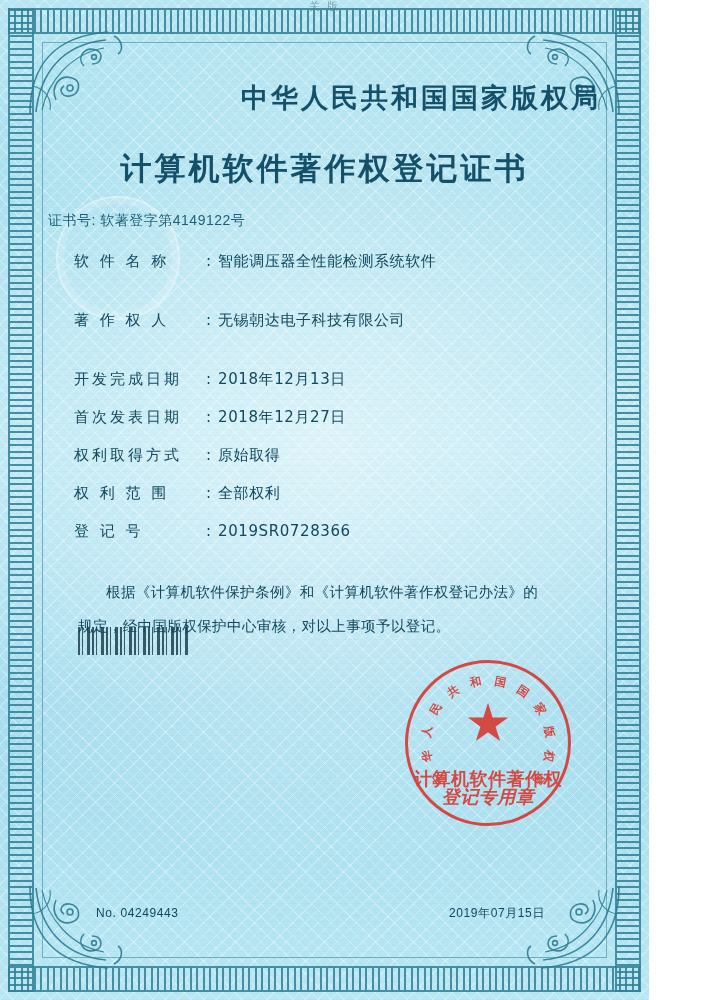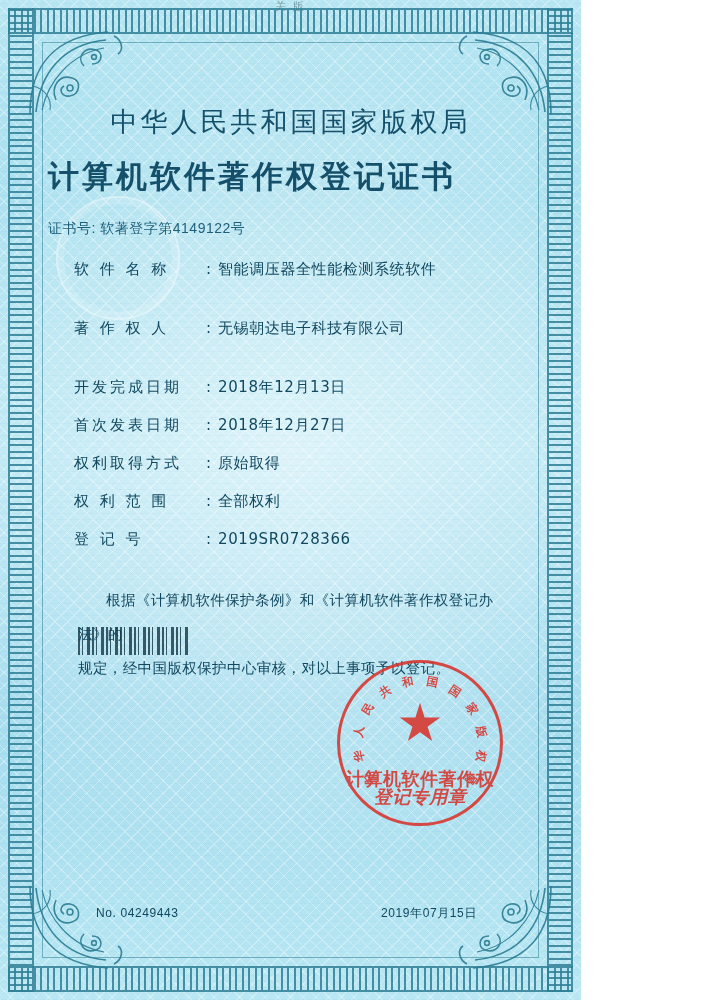--- a/index.html
+++ b/index.html
@@ -10,21 +10,21 @@
   body {
     width: 707px;
     height: 1000px;
     font-family: "Liberation Sans", sans-serif;
     overflow: hidden;
   }
 
   
   .certificate {
     position: relative;
-    width: 581px;
+    width: 649px;
     height: 1000px;
     background:
       radial-gradient(ellipse 120% 70% at 50% 45%, rgba(255,255,255,0.55) 0%, rgba(255,255,255,0.0) 60%),
       repeating-linear-gradient(45deg, rgba(255,255,255,0.30) 0px, rgba(255,255,255,0.30) 1px, rgba(255,255,255,0) 1px, rgba(255,255,255,0) 9px),
       repeating-linear-gradient(-45deg, rgba(255,255,255,0.30) 0px, rgba(255,255,255,0.30) 1px, rgba(255,255,255,0) 1px, rgba(255,255,255,0) 9px),
       linear-gradient(180deg, #b8e6f2 0%, #a9e0ef 20%, #b6e6f3 45%, #a4dcee 70%, #b9e7f3 100%);
     overflow: hidden;
   }
 
   
@@ -112,36 +112,36 @@
   
   .content {
     position: absolute;
     left: 48px;
     right: 48px;
     top: 44px;
     bottom: 44px;
   }
 
   .title-main {
-    text-align: center;
+    text-align: right;
     font-family: "DejaVu Serif", "Liberation Serif", serif;
-    font-weight: 400;
+    font-weight: 700;
     font-size: 27px;
     letter-spacing: 3px;
     color: #15506b;
-    margin-top: 60px;
+    margin-top: 36px;
   }
   .title-sub {
-    text-align: left;
+    text-align: center;
     font-family: "DejaVu Serif", "Liberation Serif", serif;
     font-weight: 700;
     font-size: 31px;
     letter-spacing: 3px;
     color: #15506b;
-    margin-top: 16px;
+    margin-top: 32px;
   }
   .cert-no {
     text-align: left;
     font-size: 14px;
     color: #1d5f7a;
     margin-top: 22px;
     padding-right: 12px;
     letter-spacing: .5px;
   }
 

